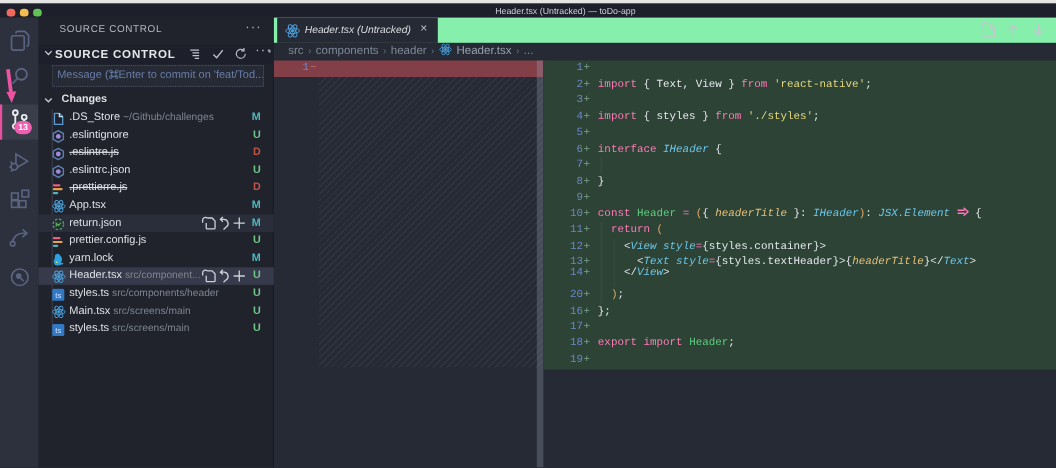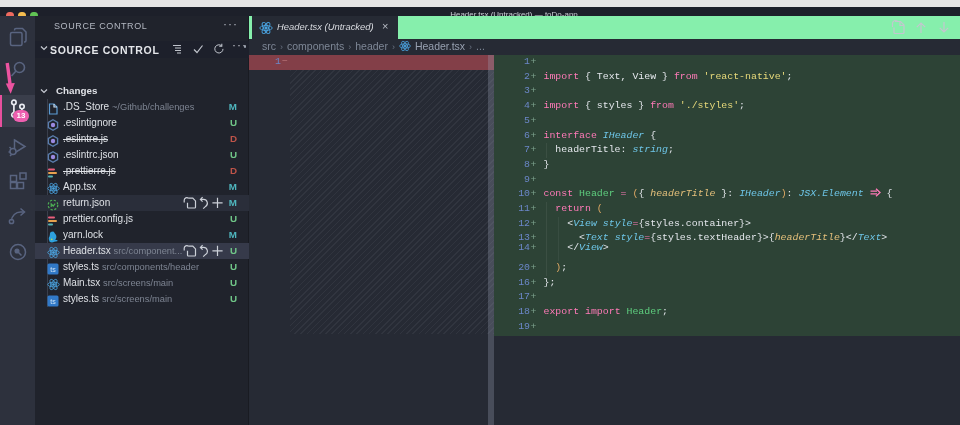--- a/index.html
+++ b/index.html
@@ -1,21 +1,21 @@
 <!DOCTYPE html>
 <html><head>
 <meta charset="utf-8">
 <style>
   * { margin:0; padding:0; box-sizing:border-box; }
   html,body { width:960px; height:425px; overflow:hidden; background:#262a34; }
   body { font-family:"Liberation Sans", sans-serif; position:relative; }
   .abs { position:absolute; }
 
   
-  #titlebar { left:0; top:0; width:960px; height:16px; background:#1d202a; border-top:7px solid #e5e5e5; }
+  #titlebar { left:0; top:0; width:960px; height:16px; background:#1d202a; border-top:3px solid #e5e5e5; }
   .tl { position:absolute; top:4.5px; width:7.5px; height:7.5px; border-radius:50%; }
   #title-text { position:absolute; top:2.5px; left:394px; width:240px; text-align:center;
     color:#cdd0d8; font-size:8px; }
 
   
   #activitybar { left:0; top:16px; width:35px; height:409px; background:#2d313d; }
   .aicon { position:absolute; left:5.5px; width:24px; height:24px; }
   #scm-active { position:absolute; left:0; top:79px; width:35px; height:32px; background:#3a3e4b; }
   #scm-accent { position:absolute; left:0; top:79px; width:2px; height:32px; background:#e8509e; }
   #scm-badge { position:absolute; left:13px; top:93.5px; width:16px; height:12px; background:#ee5faf;
@@ -145,20 +145,27 @@
       </svg>
       <svg style="position:absolute;left:157px;top:2px" width="12" height="12" viewBox="0 0 12 12" stroke="#c0c4cc" fill="none">
         <path d="M2 6.5 L5 9.5 L10.5 2.5" stroke-width="1.2"></path>
       </svg>
       <svg style="position:absolute;left:177px;top:2px" width="12" height="12" viewBox="0 0 12 12" stroke="#c0c4cc" fill="none">
         <path d="M9.6 2.8 a4.1 4.1 0 1 0 1.4 3.1"></path>
         <path d="M9.8 0.7 L9.8 3.3 L7.2 3.3" stroke-width="1.1"></path>
       </svg>
       <div style="position:absolute;left:197px;top:-3px;color:#c0c4cc;font-size:12px;letter-spacing:1px;">···</div>
     </div>
+    <div id="msgbox">Message (<svg style="vertical-align:-1px" width="9" height="9" viewBox="0 0 9 9" fill="none" stroke="#647fa6" stroke-width="0.9">
+        <rect x="2.6" y="2.6" width="3.8" height="3.8"></rect>
+        <circle cx="1.8" cy="1.8" r="1.2"></circle>
+        <circle cx="7.2" cy="1.8" r="1.2"></circle>
+        <circle cx="1.8" cy="7.2" r="1.2"></circle>
+        <circle cx="7.2" cy="7.2" r="1.2"></circle>
+      </svg>Enter to commit on 'feat/Tod...</div>
     <div id="changeshdr">
       <svg style="position:absolute;left:5px;top:4px" width="8" height="8" viewBox="0 0 8 8">
         <path d="M1 2.5 L4 5.5 L7 2.5" stroke="#c6cad2" stroke-width="1.2" fill="none"></path>
       </svg>
       <div class="lbl">Changes</div>
       <div class="badgepill" style="right:7px; top:1px; width:19px; height:13px; line-height:13px;">13</div>
     </div>
     <div style="position:absolute; left:12px; top:83px; width:1px; height:208px; background:#3a3f4c;"></div>
     <div id="rows">
       <div class="row" style="top:0px">
@@ -335,21 +342,21 @@
     <div style="position:absolute;left:52px;top:88.2px;width:1px;height:14.7px;background:rgba(255,255,255,0.065)"></div>
     <div style="position:absolute;left:52px;top:147px;width:1px;height:73.5px;background:rgba(255,255,255,0.065)"></div>
     <div style="position:absolute;left:63.9px;top:161.7px;width:1px;height:44.1px;background:rgba(255,255,255,0.055)"></div>
     <div id="codelines">
       <div class="cl" style="top:0.0px"><span class="ln">1</span><span class="lp">+</span></div>
       <div class="cl" style="top:14.7px"><span class="ln">2</span><span class="lp">+</span><span class="cd"><span class="k">import</span> { Text, View } <span class="k">from</span> <span class="s">'react-native'</span>;</span></div>
       <div class="cl" style="top:29.4px"><span class="ln">3</span><span class="lp">+</span><span class="cd"></span></div>
       <div class="cl" style="top:44.1px"><span class="ln">4</span><span class="lp">+</span><span class="cd"><span class="k">import</span> { styles } <span class="k">from</span> <span class="s">'./styles'</span>;</span></div>
       <div class="cl" style="top:58.8px"><span class="ln">5</span><span class="lp">+</span><span class="cd"></span></div>
       <div class="cl" style="top:73.5px"><span class="ln">6</span><span class="lp">+</span><span class="cd"><span class="k">interface</span> <span class="t">IHeader</span> {</span></div>
-      <div class="cl" style="top:88.2px"><span class="ln">7</span><span class="lp">+</span><span class="cd">  headerTitle: <span class="t">string</span>;</span></div>
+      <div class="cl" style="top:88.2px"><span class="ln">7</span><span class="lp">+</span></div>
       <div class="cl" style="top:102.9px"><span class="ln">8</span><span class="lp">+</span><span class="cd">}</span></div>
       <div class="cl" style="top:117.6px"><span class="ln">9</span><span class="lp">+</span><span class="cd"></span></div>
       <div class="cl" style="top:132.3px"><span class="ln">10</span><span class="lp">+</span><span class="cd"><span class="k">const</span> <span class="g">Header</span> <span class="k">=</span> <span class="b">(</span>{ <span class="y">headerTitle</span> }: <span class="t">IHeader</span><span class="b">)</span>: <span class="t">JSX.Element</span> <svg style="vertical-align:-1px" width="11" height="9" viewBox="0 0 11 9" fill="none" stroke="#ff7ab8" stroke-width="1.3">
             <path d="M0.5 3.2 H7 M0.5 5.8 H7"></path>
             <path d="M6 0.8 L10 4.5 L6 8.2"></path>
           </svg> {</span></div>
       <div class="cl" style="top:147.0px"><span class="ln">11</span><span class="lp">+</span><span class="cd">  <span class="k">return</span> <span class="b">(</span></span></div>
       <div class="cl" style="top:161.7px"><span class="ln">12</span><span class="lp">+</span><span class="cd">    &lt;<span class="t">View</span> <span class="t">style</span><span class="k">=</span>{styles.container}&gt;</span></div>
       <div class="cl" style="top:176.4px"><span class="ln">13</span><span class="lp">+</span><span class="cd">      &lt;<span class="t">Text</span> <span class="t">style</span><span class="k">=</span>{styles.textHeader}&gt;{<span class="y">headerTitle</span>}&lt;/<span class="t">Text</span>&gt;</span></div>
       <div class="cl" style="top:186px"><span class="ln">14</span><span class="lp">+</span><span class="cd">    &lt;/<span class="t">View</span>&gt;</span></div>

